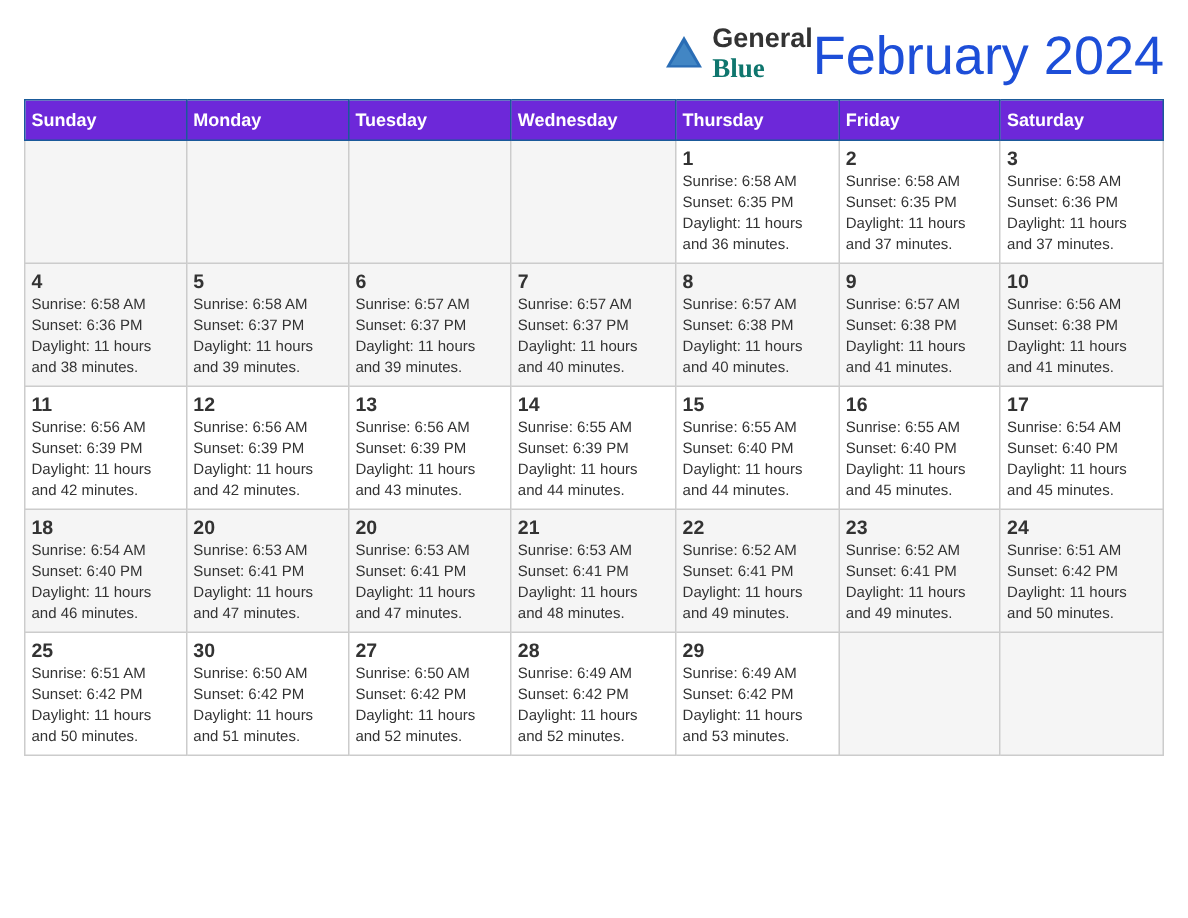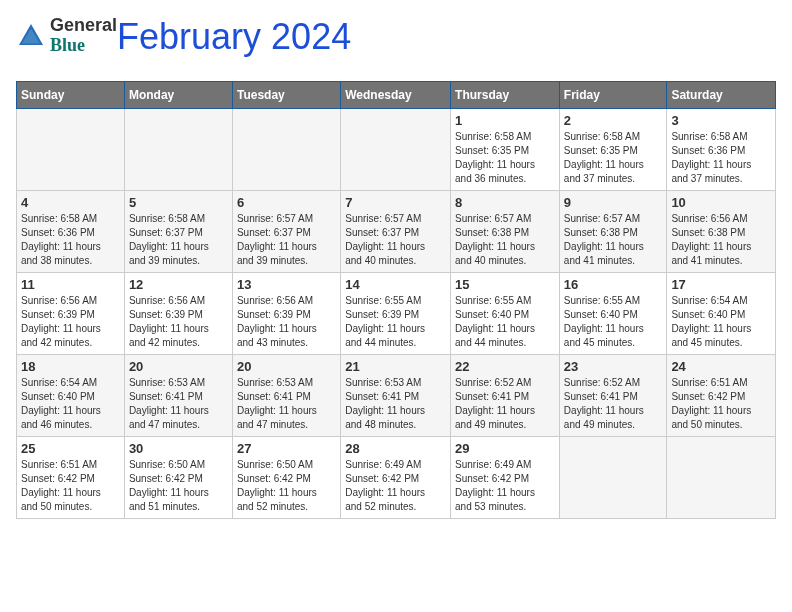--- a/index.html
+++ b/index.html
@@ -5,23 +5,23 @@
     * { box-sizing: border-box; margin: 0; padding: 0; }
     body {
       font-family: Arial, sans-serif;
       background: #fff;
       width: 792px;
       min-height: 612px;
       padding: 16px;
     }
     .header {
       display: flex;
-      justify-content: flex-start;
+      justify-content: flex-end;
       align-items: flex-start;
-      margin-bottom: 23px;
+      margin-bottom: 8px;
     }
     .logo {
       display: flex;
       align-items: center;
       gap: 4px;
     }
     .logo-text {
       display: flex;
       flex-direction: column;
       font-size: 18px;
@@ -45,21 +45,21 @@
     .location {
       font-size: 15px;
       color: #555;
     }
     table {
       width: 100%;
       border-collapse: collapse;
       font-size: 11px;
     }
     th {
-      background-color: #737373;
+      background-color: #6d28d9;
       color: #fff;
       padding: 6px 4px;
       text-align: left;
       font-weight: bold;
       font-size: 12px;
       border: 1px solid #1a5a9a;
     }
     td {
       border: 1px solid #ccc;
       vertical-align: top;

